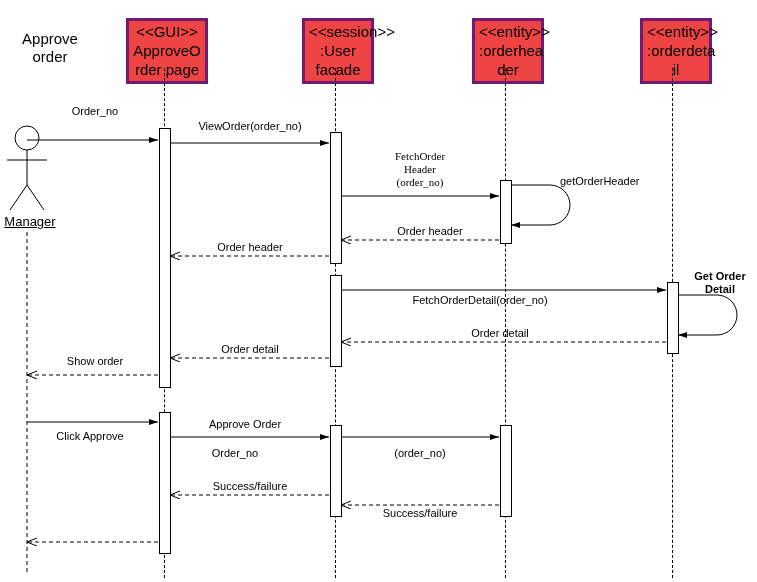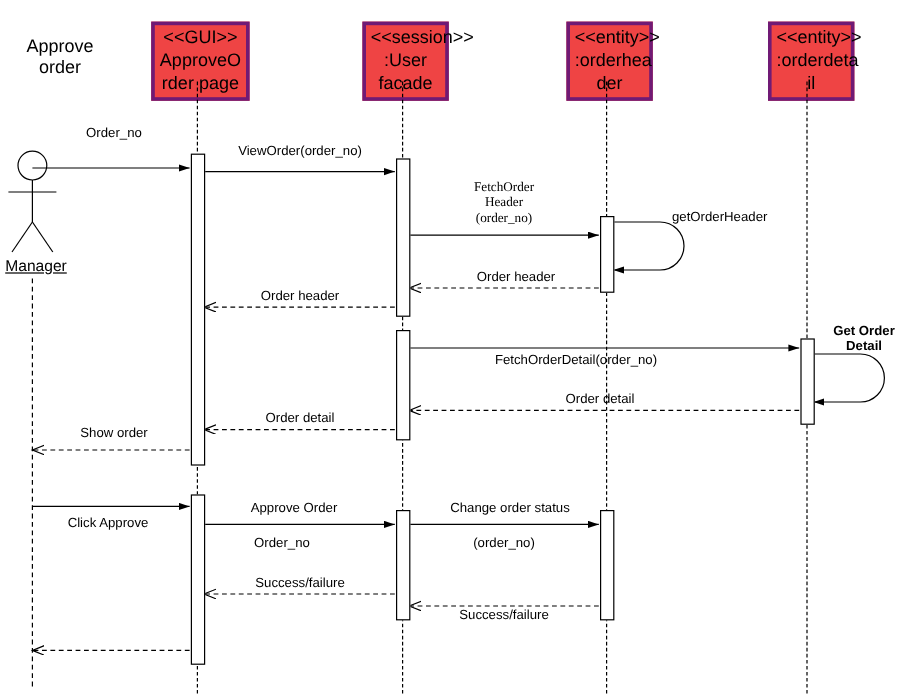--- a/index.html
+++ b/index.html
@@ -172,18 +172,17 @@
     <span>Get Order</span><br>
     <span>Detail</span>
   </div>
   <div class="label" style="left:450px; top:327px; width:100px;">Order detail</div>
   <div class="label" style="left:200px; top:343px; width:100px;">Order detail</div>
   <div class="label" style="left:45px;  top:355px; width:100px;">Show order</div>
 
   <div class="label" style="left:40px;  top:430px; width:100px;text-align:center;">Click Approve</div>
   <div class="label" style="left:185px; top:418px; width:120px;">Approve Order</div>
   <div class="label" style="left:195px; top:447px; width:80px;">Order_no</div>
-  <div class="label" style="left:350px; top:418px; width:150px;">Change order status</div>
   <div class="label" style="left:375px; top:447px; width:90px;">(order_no)</div>
   <div class="label" style="left:365px; top:507px; width:110px;">Success/failure</div>
   <div class="label" style="left:195px; top:480px; width:110px;">Success/failure</div>
 
 </div>
 
 </body></html>

